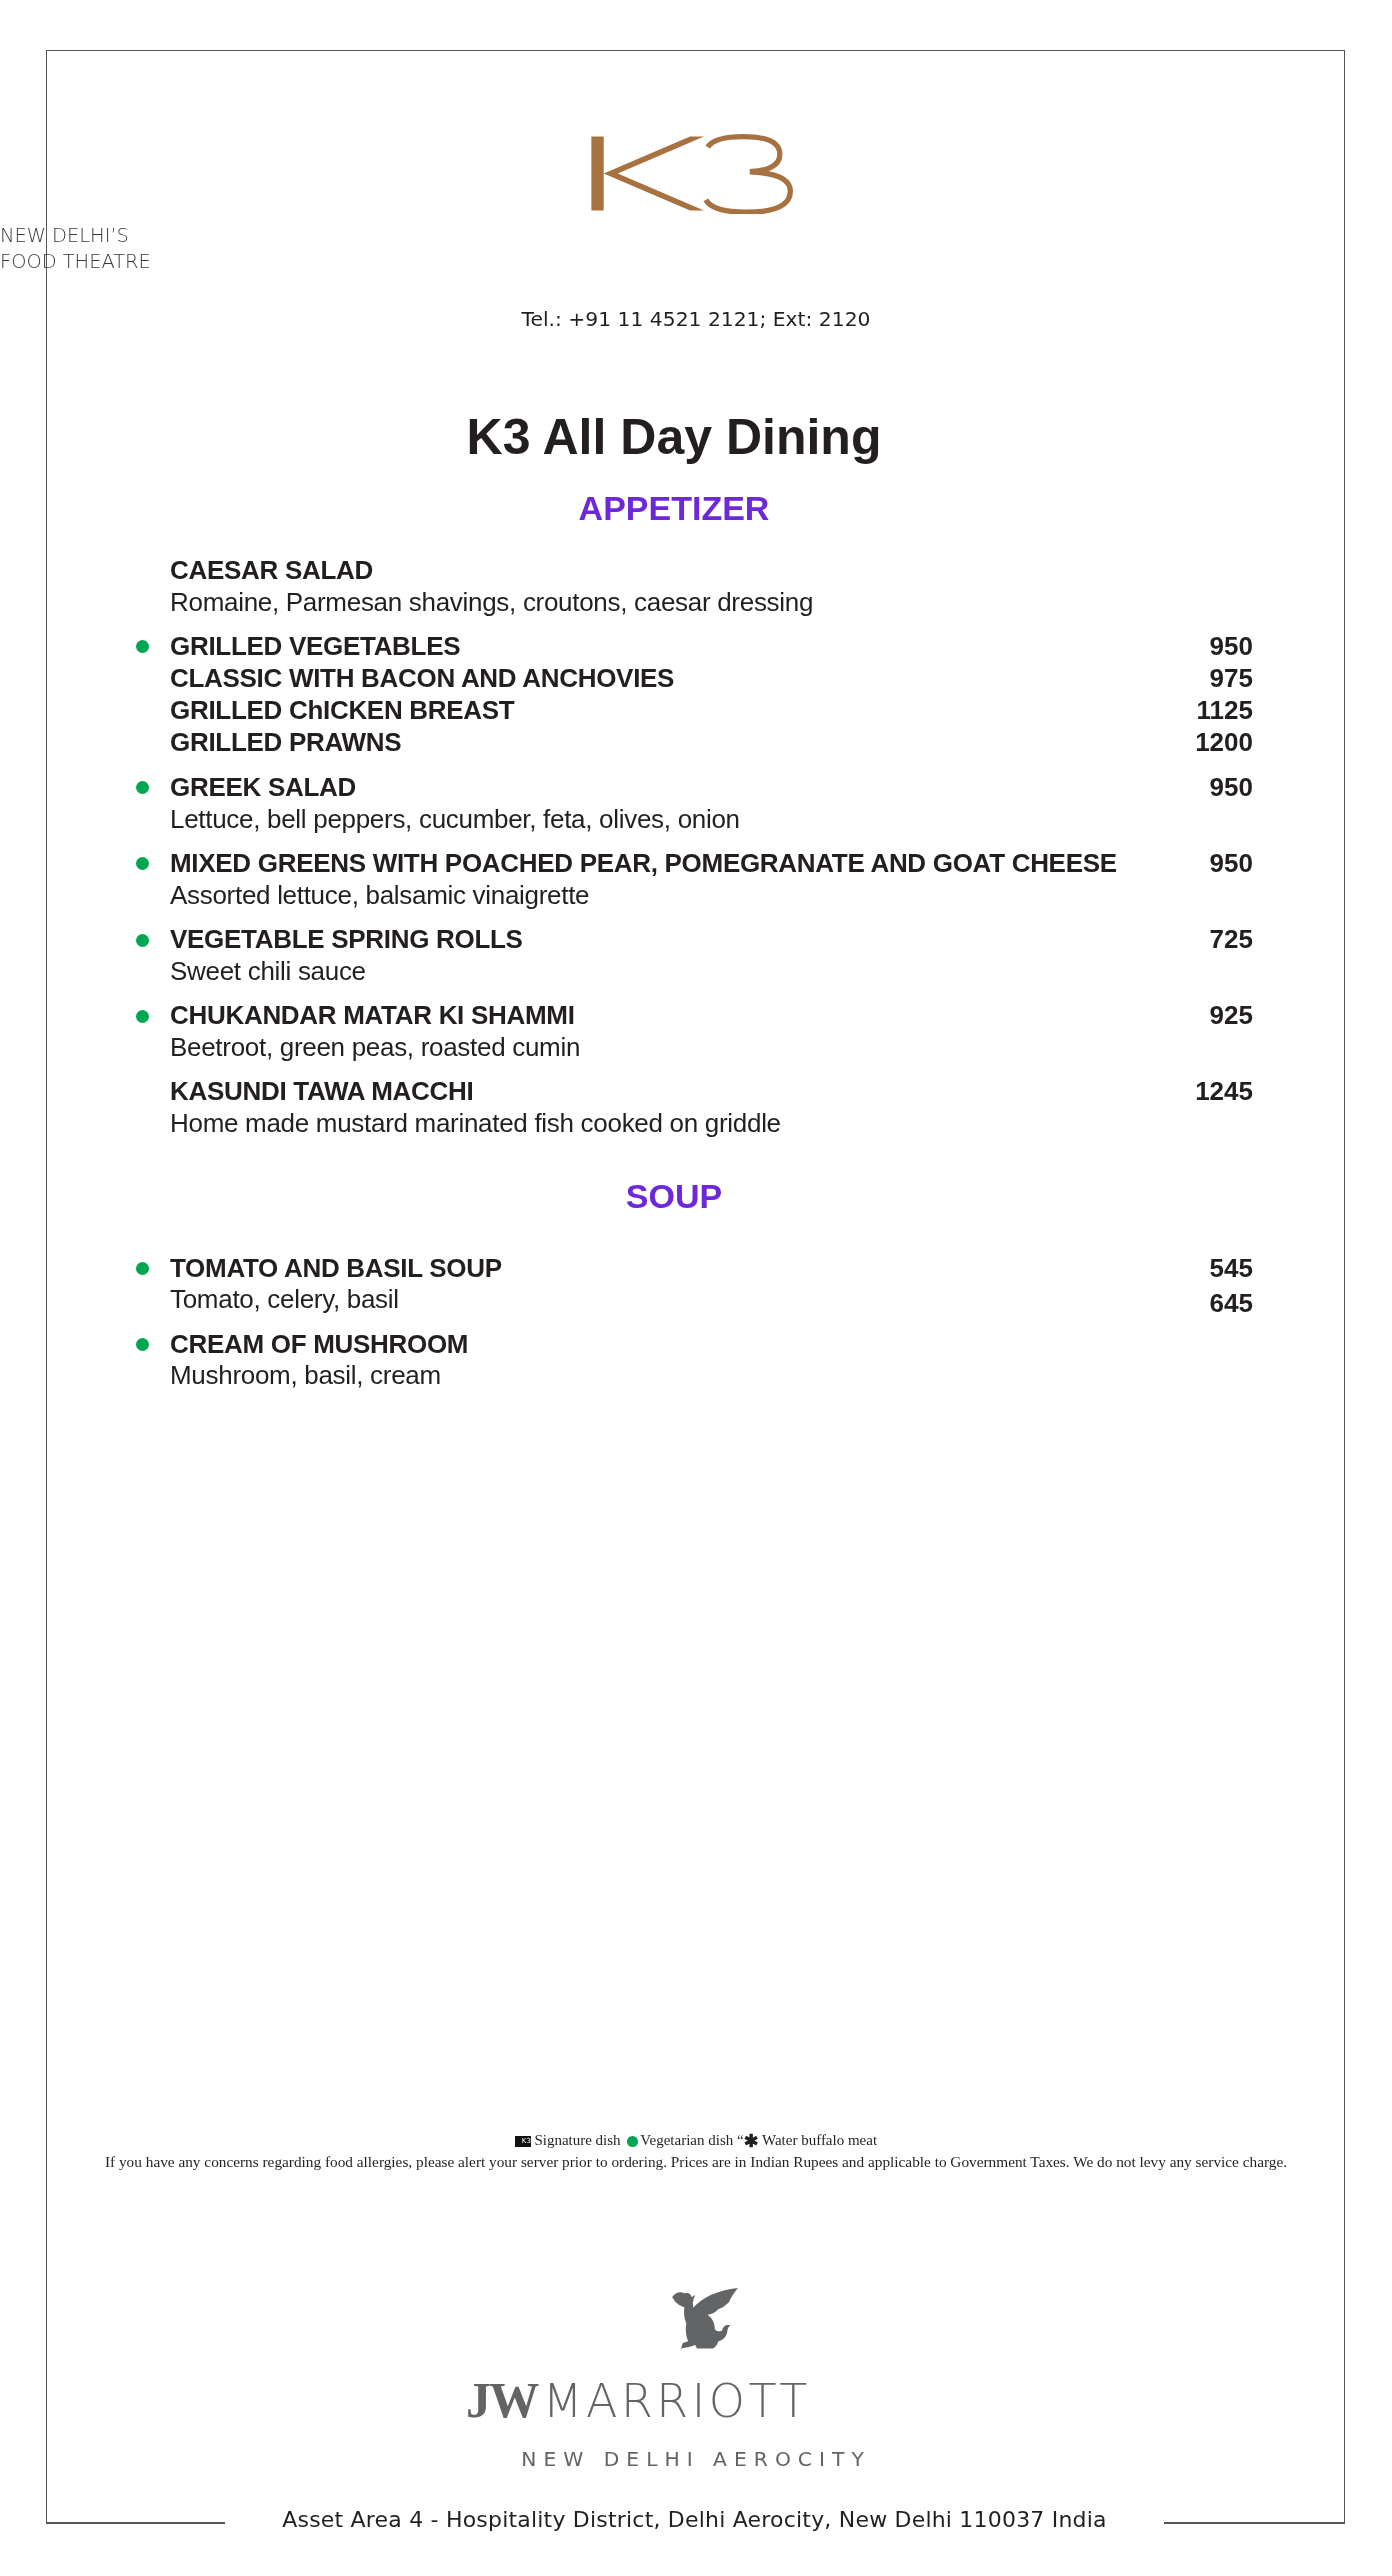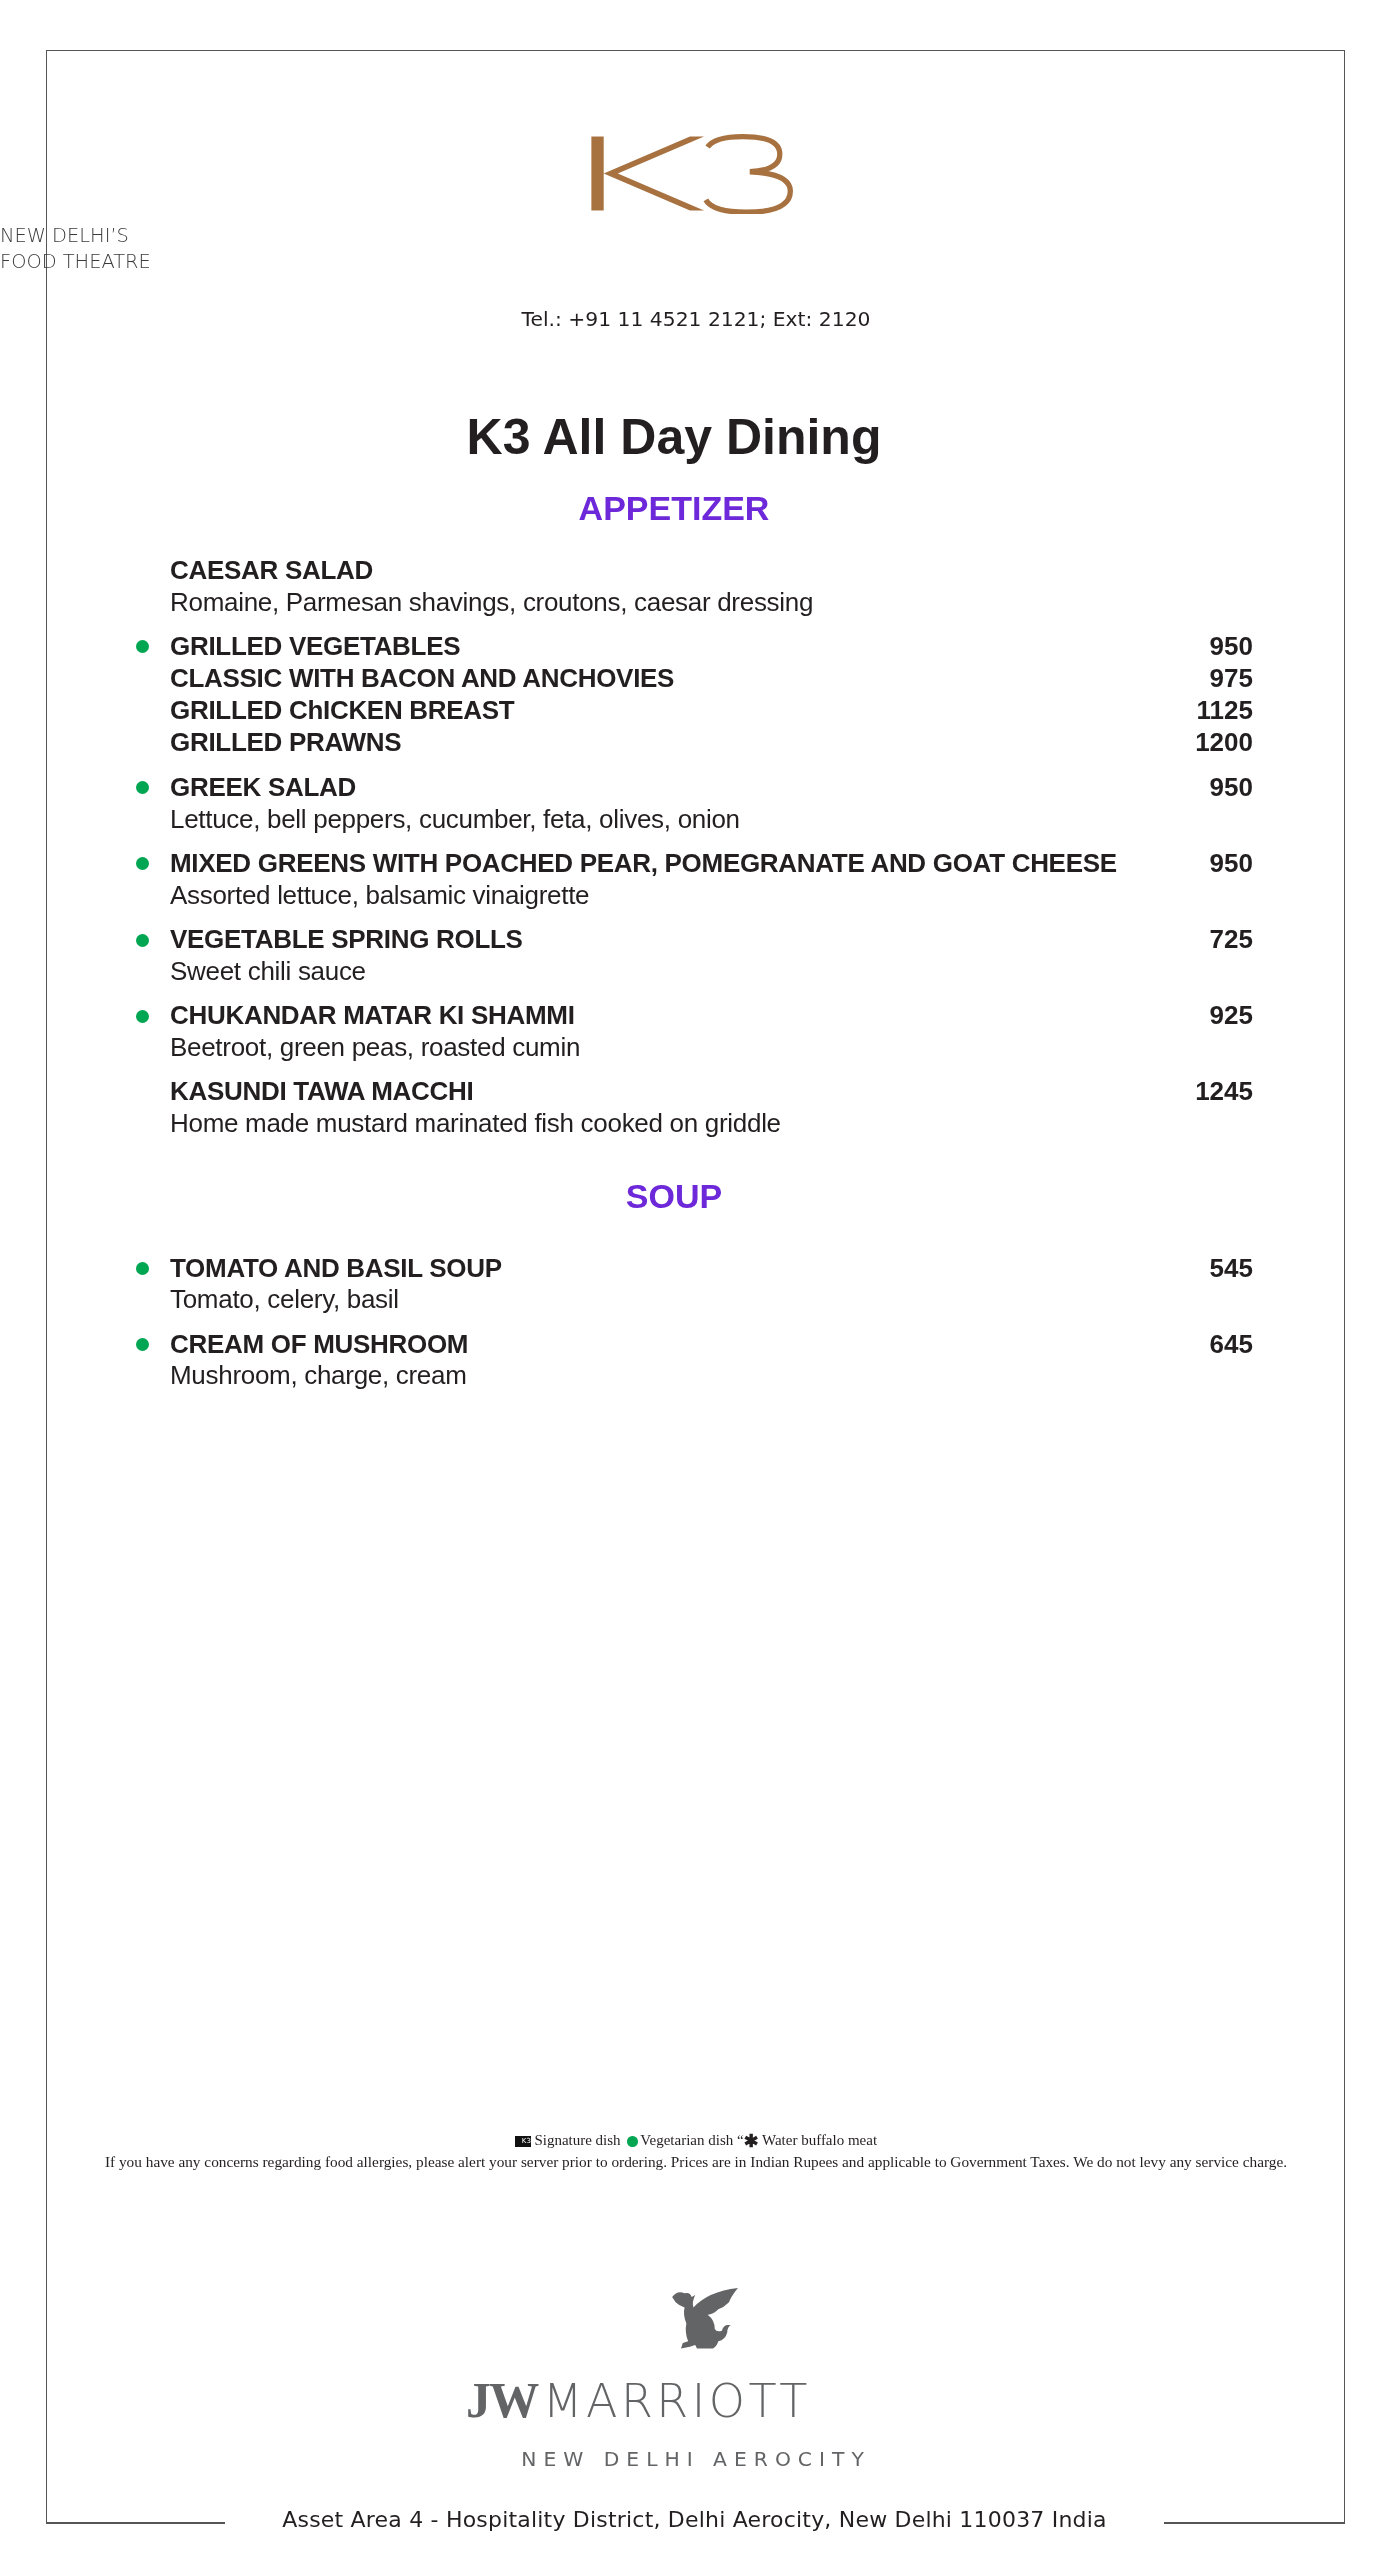--- a/index.html
+++ b/index.html
@@ -113,22 +113,22 @@
 
 <div class="section-title" style="top:1177px">SOUP</div>
 
 <div class="veg-dot" style="top:1262px"></div>
 <div class="item-name" style="top:1253px">TOMATO AND BASIL SOUP</div>
 <div class="item-price" style="top:1253px">545</div>
 <div class="item-desc" style="top:1284px">Tomato, celery, basil</div>
 
 <div class="veg-dot" style="top:1338px"></div>
 <div class="item-name" style="top:1329px">CREAM OF MUSHROOM</div>
-<div class="item-price" style="top:1329px">645</div>
-<div class="item-desc" style="top:1360px">Mushroom, charge, cream</div>
+<div class="item-price" style="top:1288px">645</div>
+<div class="item-desc" style="top:1360px">Mushroom, basil, cream</div>
 
 <div class="legend">
   <span class="k3box">K3</span><span>Signature dish</span>
   <span class="gdot"></span><span>Vegetarian dish</span>
   <span>“</span><span class="star">✱</span>
   <span>Water buffalo meat</span>
 </div>
 <div class="disclaimer">If you have any concerns regarding food allergies, please alert your server prior to ordering. Prices are in Indian Rupees and applicable to Government Taxes. We do not levy any service charge.</div>
 
 <svg class="griffin" viewBox="0 0 90 72">

